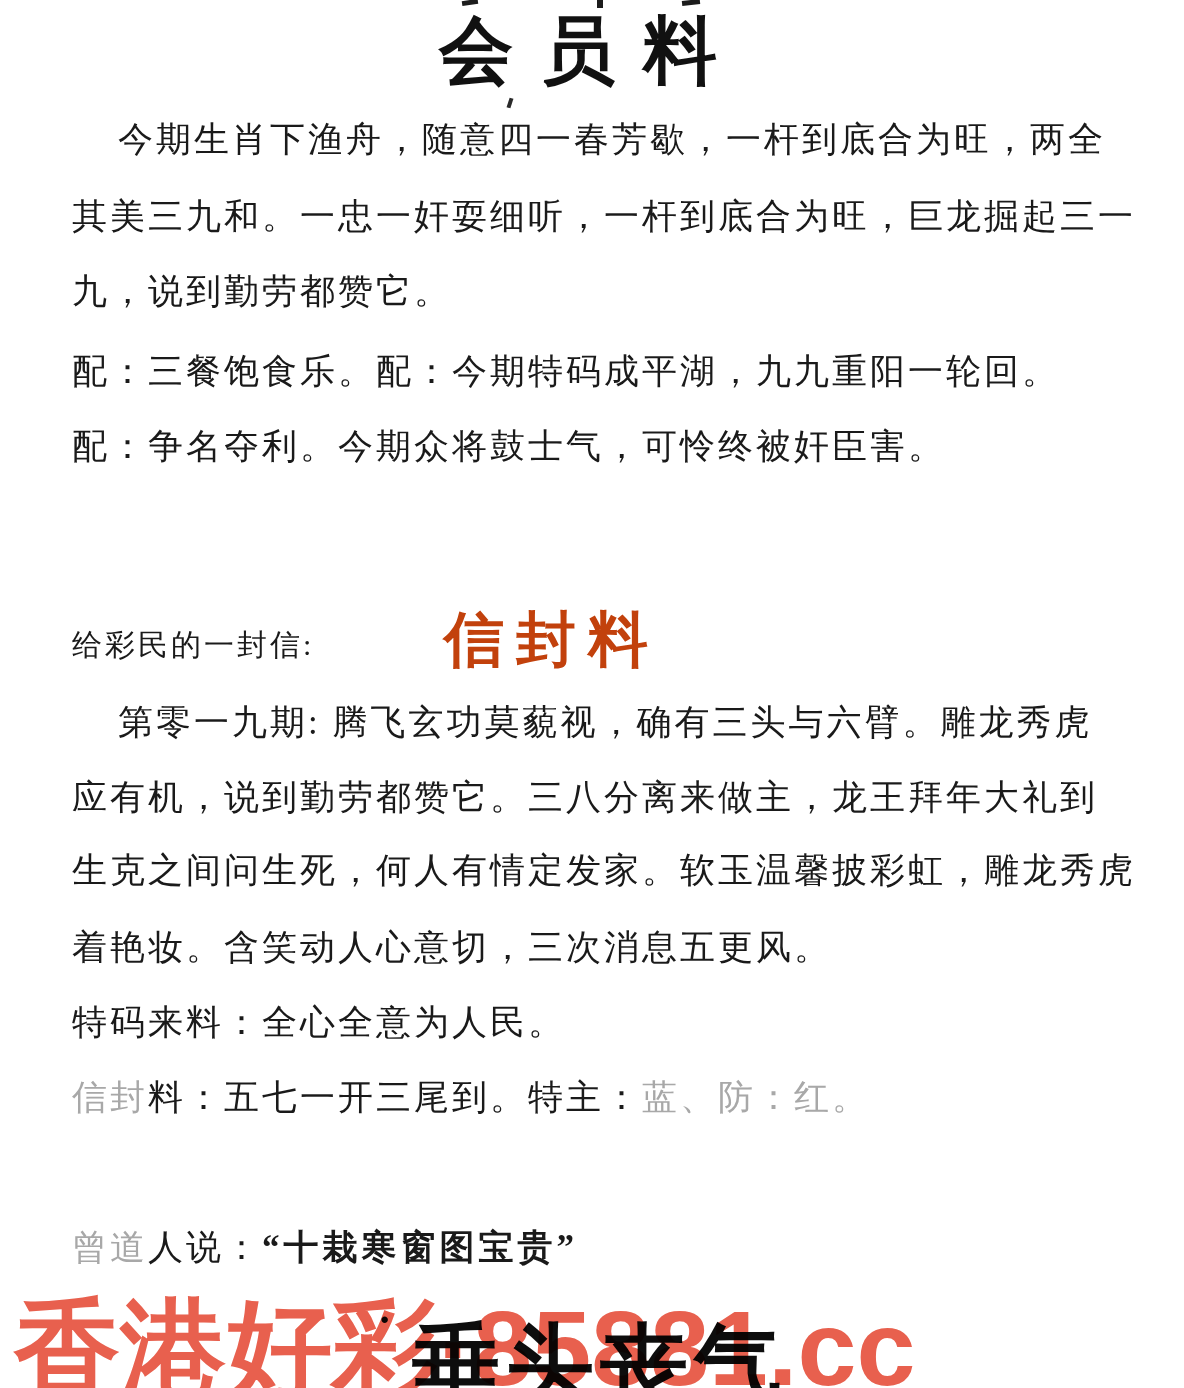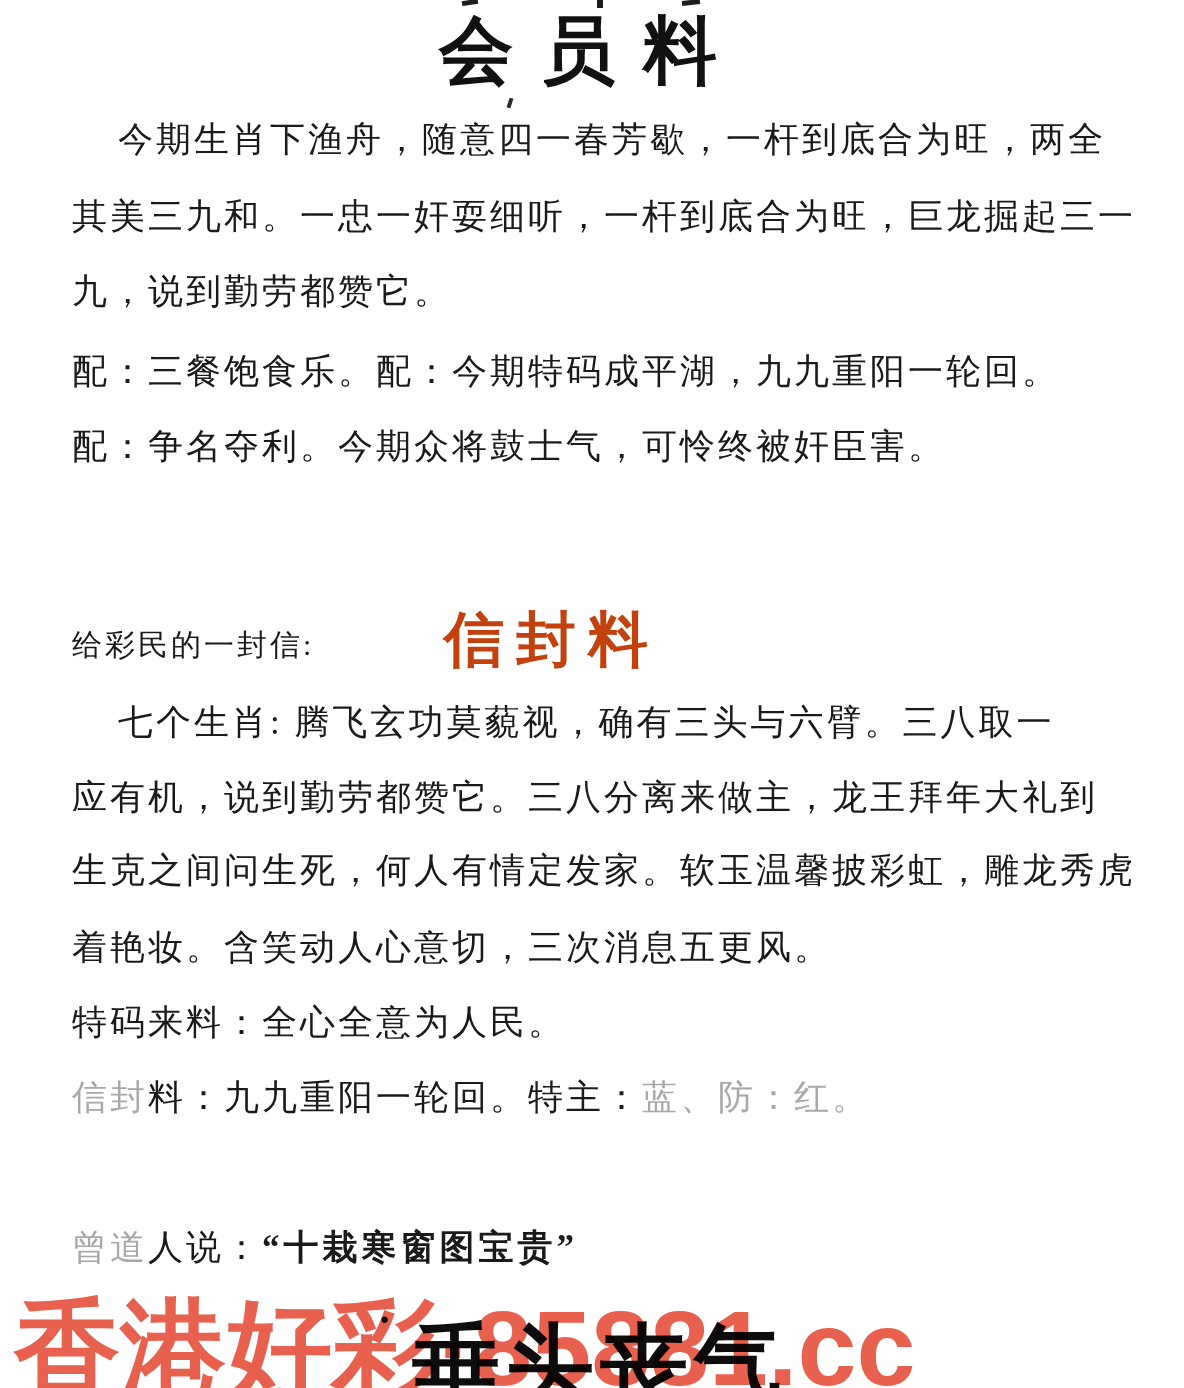--- a/index.html
+++ b/index.html
@@ -93,29 +93,29 @@
   <div class="line indent" style="top:120px">今期生肖下渔舟，随意四一春芳歇，一杆到底合为旺，两全</div>
   <div class="line" style="top:197px">其美三九和。一忠一奸耍细听，一杆到底合为旺，巨龙掘起三一</div>
   <div class="line" style="top:272px">九，说到勤劳都赞它。</div>
 
   <div class="line" style="top:352px">配：三餐饱食乐。配：今期特码成平湖，九九重阳一轮回。</div>
   <div class="line" style="top:427px">配：争名夺利。今期众将鼓士气，可怜终被奸臣害。</div>
 
   <div class="line" style="top:625px;font-size:30px">给彩民的一封信:</div>
   <div class="env-title">信封料</div>
 
-  <div class="line indent" style="top:703px">七个生肖: 腾飞玄功莫藐视，确有三头与六臂。三八取一</div>
+  <div class="line indent" style="top:703px">第零一九期: 腾飞玄功莫藐视，确有三头与六臂。雕龙秀虎</div>
   <div class="line" style="top:778px">应有机，说到勤劳都赞它。三八分离来做主，龙王拜年大礼到</div>
   <div class="line" style="top:851px">生克之间问生死，何人有情定发家。软玉温馨披彩虹，雕龙秀虎</div>
   <div class="line" style="top:928px">着艳妆。含笑动人心意切，三次消息五更风。</div>
 
   <div class="line" style="top:1003px">特码来料：全心全意为人民。</div>
 
   <div class="line" style="top:1078px">
-    <span class="faded">信封</span><span>料：九九重阳一轮回。特主：</span><span class="faded">蓝、防：红。</span>
+    <span class="faded">信封</span><span>料：五七一开三尾到。特主：</span><span class="faded">蓝、防：红。</span>
   </div>
 
 
   <div class="line" style="top:1228px">
     <span class="faded">曾道</span><span>人说：</span><span class="bold-seg">“十栽寒窗图宝贵”</span>
   </div>
 
   <div class="footer-dot">·</div>
   <div class="footer-title">垂头丧气</div>
   <div class="watermark" style="color: rgb(232, 96, 78);">香港好彩·85881.cc</div>

